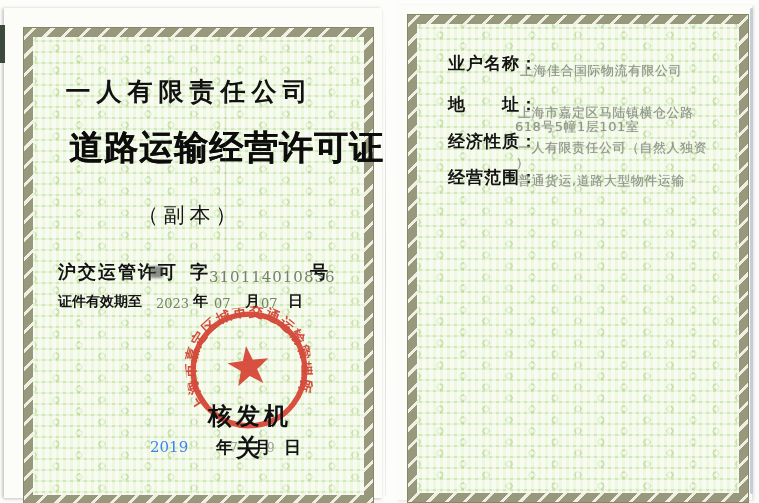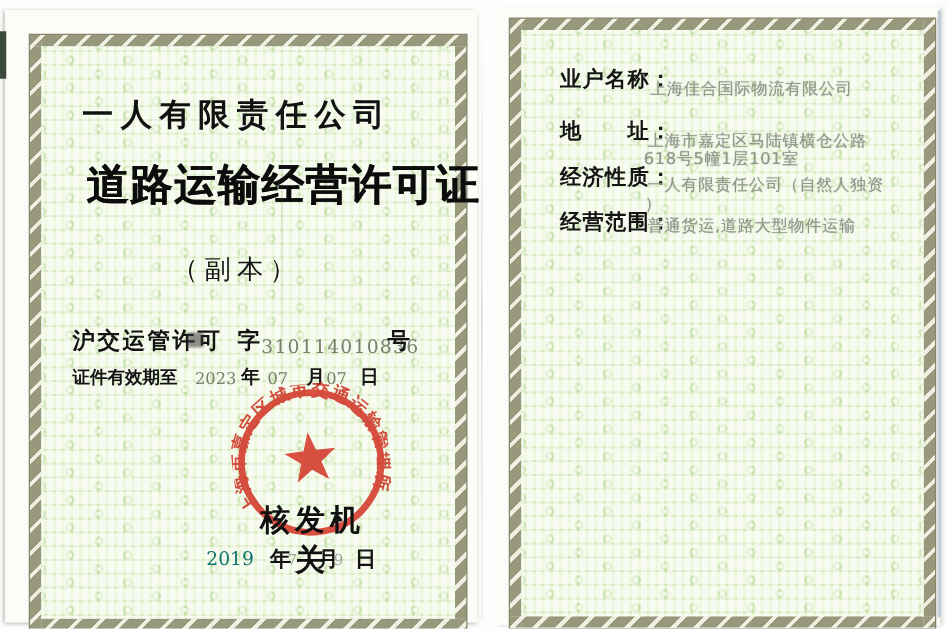--- a/index.html
+++ b/index.html
@@ -88,21 +88,21 @@
     <svg class="stamp" viewBox="0 0 140 140">
       <circle cx="70" cy="70" r="62" fill="none" stroke="#d5392b" stroke-width="6"></circle>
       <path id="sealArc" d="M 21.5,105.3 A 60,60 0 1 1 118.5,105.3" fill="none"></path>
       <text font-size="16" fill="#cf3526" font-weight="bold" font-family="DejaVu Sans,sans-serif">
         <textPath href="#sealArc" startOffset="2" textLength="255">上海市嘉定区城市交通运输管理所</textPath>
       </text>
       <polygon fill="#d5392b" points="70,43 75.6,59.2 92.8,59.6 79.1,70.0 84.1,86.4 70,76.6 55.9,86.4 60.9,70.0 47.2,59.6 64.4,59.2"></polygon>
     </svg>
     <div class="issuer">核发机关</div>
 
-    <div class="abs typed" style="left:161px;top:430px;font-size:15px;color:#0f766e;">2019</div>
+    <div class="abs typed" style="left:146px;top:430px;font-size:15px;color:#3b82f6;">2019</div>
     <div class="abs lbl" style="left:212px;top:428px;font-size:17px;">年</div>
     <div class="abs typed" style="left:226px;top:433px;font-size:12px;color:#9aa396;">7</div>
     <div class="abs lbl" style="left:250px;top:428px;font-size:17px;">月</div>
     <div class="abs typed" style="left:263px;top:433px;font-size:12px;color:#9aa396;">9</div>
     <div class="abs lbl" style="left:280px;top:428px;font-size:17px;">日</div>
 
     <div class="crease" style="left:221px;top:14px;height:300px;opacity:.5;"></div>
   </div>
 
   <div class="crease" style="left:385px;top:10px;height:486px;opacity:.7;"></div>

